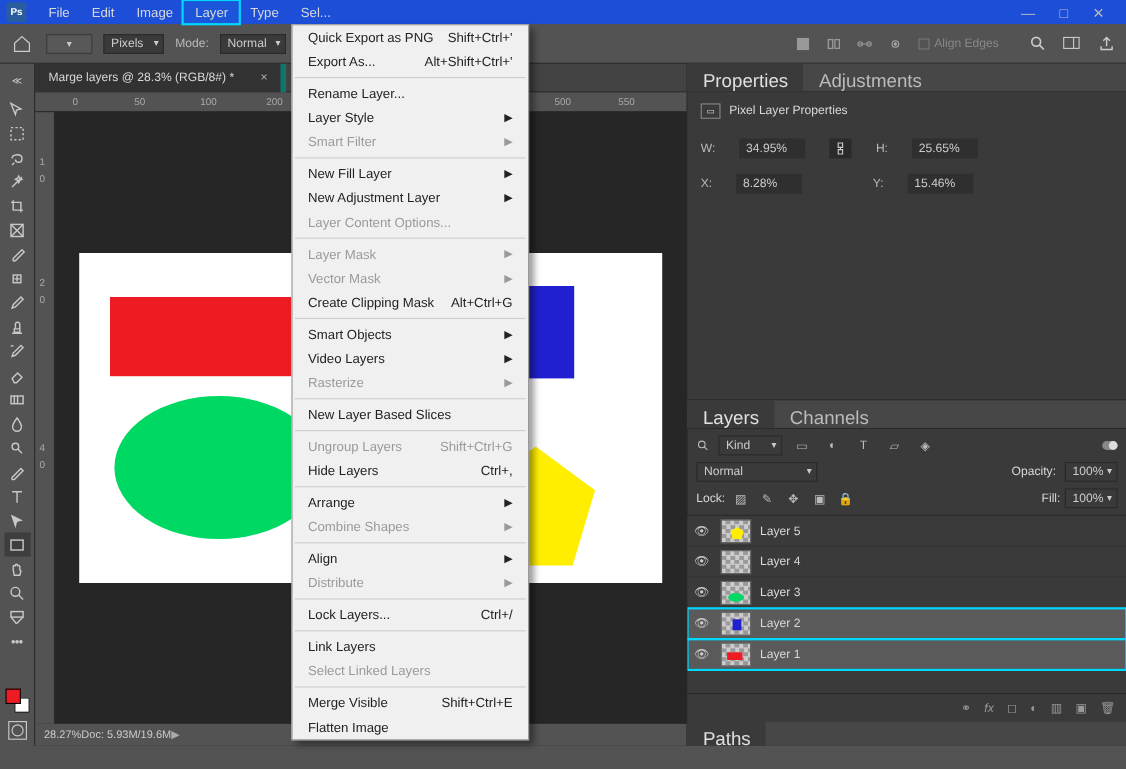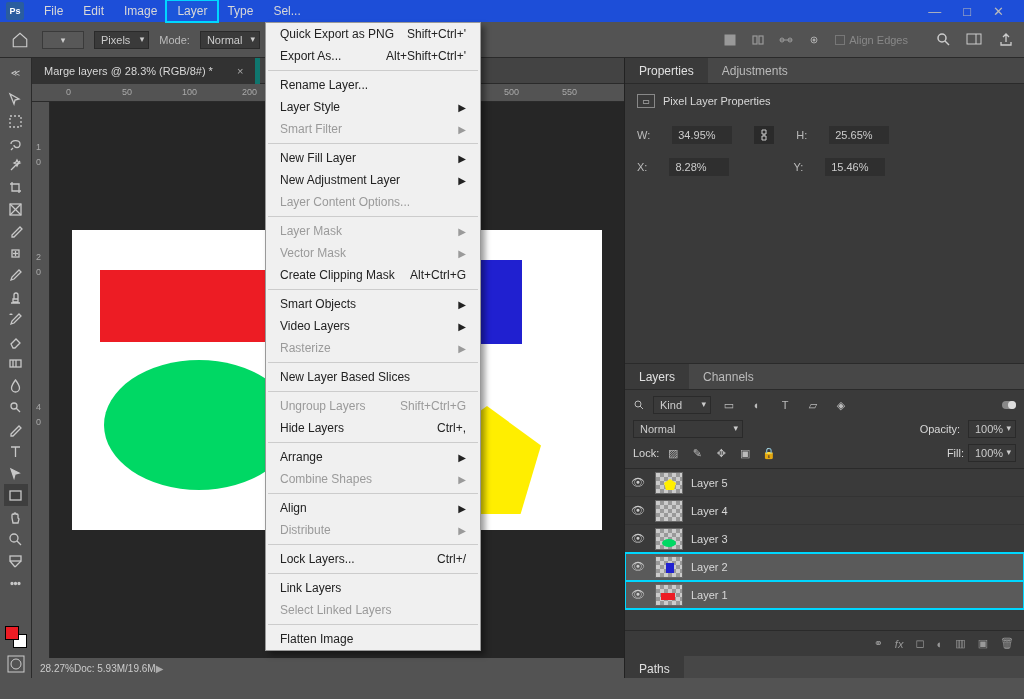--- a/index.html
+++ b/index.html
@@ -40,21 +40,21 @@
     .canvas-wrap{ position:absolute; left:18px; top:44px; right:0; bottom:20px; background:#262626; display:flex; align-items:center; justify-content:center;}
     .canvas{ width:530px; height:300px; background:#fff; position:relative;}
     .red-rect{ position:absolute; left:28px; top:40px; width:165px; height:72px; background:#ed1c24;}
     .blue-rect{position:absolute; right:80px; top:30px; width:50px; height:84px; background:#2020d0;}
     .green-ellipse{ position:absolute; left:32px; top:130px; width:190px; height:130px; background:#00d864; border-radius:50%;}
     .yellow-pentagon{ position:absolute; right:55px; bottom:10px; width:120px; height:120px;}
     .status-bar{ position:absolute; bottom:0; left:0; right:0; height:20px; background:#535353; display:flex; align-items:center; font-size:10px; color:#ccc; padding-left:8px; }
 
     .panels { width:400px; background:#3a3a3a; display:flex; flex-direction:column; border-left:1px solid #222;}
     .panel-tabs{ height:26px; background:#474747; display:flex; border-bottom:1px solid #2a2a2a;}
-    .panel-tab{ padding:6px 14px; font-size:12px; color:#bbb;}
+    .panel-tab{ padding:6px 14px; font-size:17px; color:#bbb;}
     .panel-tab.active{ background:#3a3a3a; color:#e0e0e0;}
 
     .properties{ flex:0 0 auto; background:#3a3a3a; height:280px; padding:10px 8px; border-bottom:1px solid #2a2a2a;}
     .prop-header{display:flex; align-items:center; gap:8px; margin-bottom:18px; padding-left:4px;}
     .prop-header .icon{width:18px; height:14px; border:1px solid #888; display:flex; align-items:center; justify-content:center; font-size:8px;}
     .prop-row{display:flex; gap:22px; align-items:center; margin-bottom:14px; padding-left:4px;}
     .prop-row label{font-size:11px; color:#bbb;}
     .prop-input{ background:#2f2f2f; border:none; color:#ccc; padding:3px 6px; font-size:11px; width:60px;}
     .link-chain{ width:20px; height:18px; background:#2a2a2a; display:flex; align-items:center; justify-content:center;}
 
@@ -558,15 +558,19 @@
     </div>
     <div class="sep"></div>
     <div class="item">
       <span>Link Layers</span>
     </div>
     <div class="item disabled">
       <span>Select Linked Layers</span>
     </div>
     <div class="sep"></div>
     <div class="item">
+      <span>Merge Visible</span>
+      <span>Shift+Ctrl+E</span>
+    </div>
+    <div class="item">
       <span>Flatten Image</span>
     </div>
   </div>
 
 </body></html>

